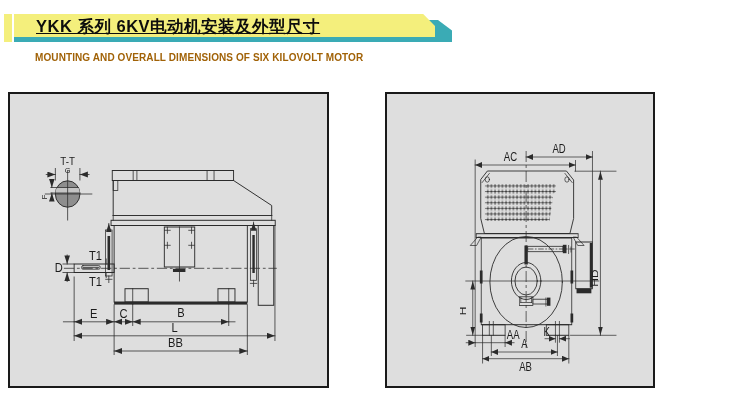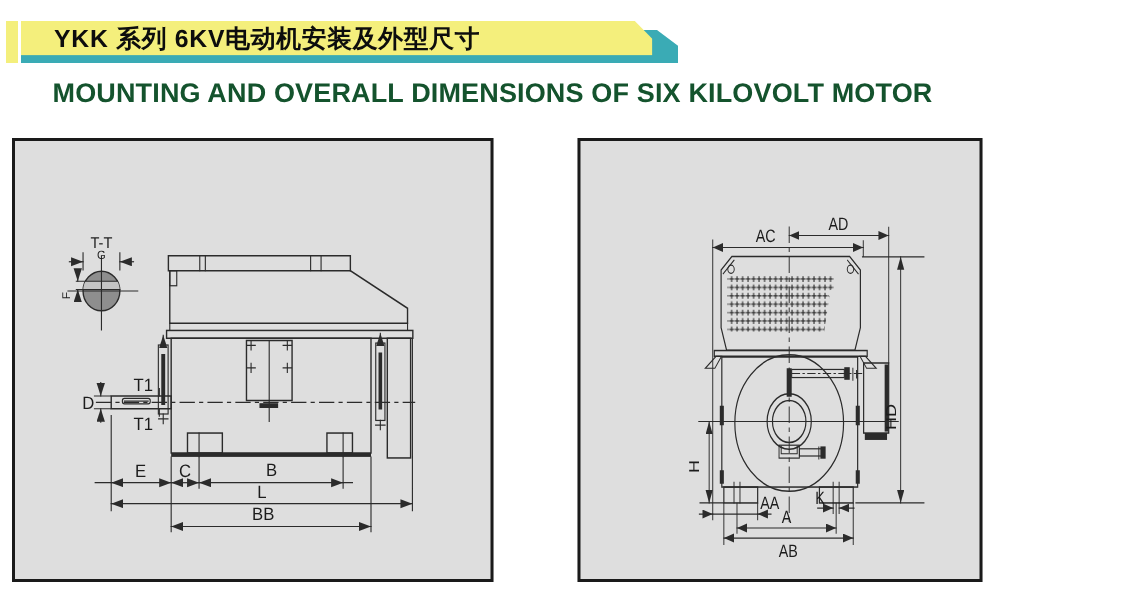--- a/index.html
+++ b/index.html
@@ -12,22 +12,22 @@
   body{width:750px;height:400px;background:#ffffff;font-family:"Liberation Sans","DejaVu Sans",sans-serif;}
   .page{position:relative;width:750px;height:400px;background:#fff;overflow:hidden;}
 
   
   .accent-bar{position:absolute;left:4px;top:14px;width:8px;height:28px;background:var(--banner-yellow);}
   .banner-teal{position:absolute;left:14px;top:20px;width:438px;height:22px;background:var(--accent-teal);
     clip-path:polygon(0 0,96.8% 0,100% 48%,100% 100%,0 100%);}
   .banner-yellow{position:absolute;left:14px;top:14px;width:421px;height:23px;background:var(--banner-yellow);
     clip-path:polygon(0 0,97.2% 0,100% 52%,100% 100%,0 100%);}
   .banner-title{position:absolute;left:36px;top:14px;height:23px;line-height:24px;
-    font-size:16.5px;font-weight:700;color:#0d0d0d;letter-spacing:0.5px;white-space:nowrap;}
-  .subtitle{position:absolute;left:35px;top:52px;font-size:18px;font-weight:700;color:#14532d;
+    font-size:16.5px;font-weight:700;color:#0d0d0d;letter-spacing:0.5px;white-space:nowrap;text-decoration:underline;}
+  .subtitle{position:absolute;left:35px;top:52px;font-size:10px;font-weight:700;color:#a16207;
     letter-spacing:0.1px;white-space:nowrap;}
 
   
   .panel{position:absolute;top:92px;height:296px;background:var(--panel-background);
     border:2px solid #1a1a1a;box-sizing:border-box;}
   .panel.left{left:8px;width:321px;}
   .panel.right{left:385px;width:270px;}
   .panel svg{position:absolute;left:0;top:0;width:100%;height:100%;}
 
   

